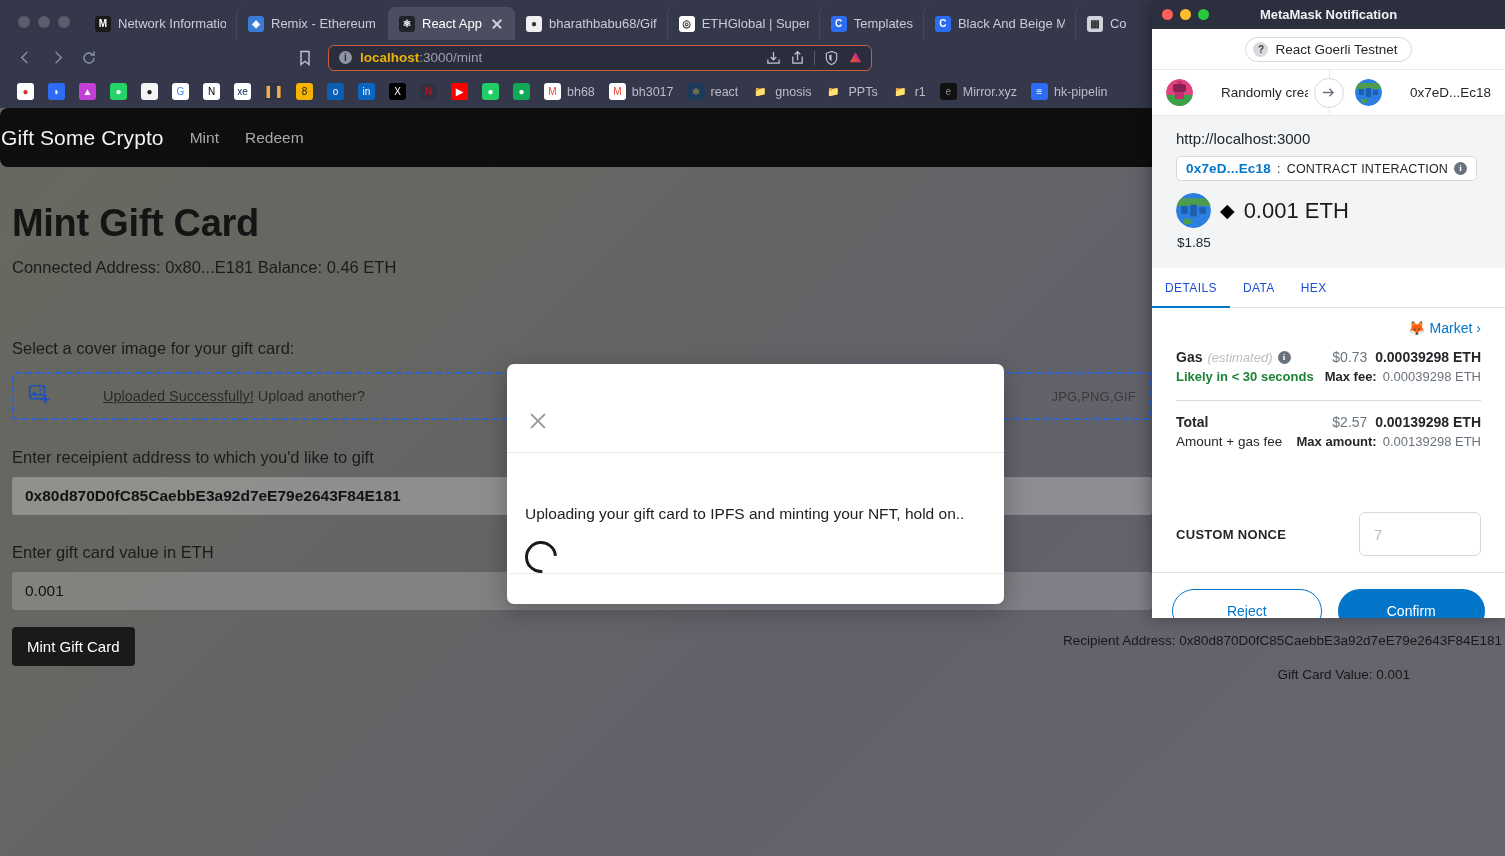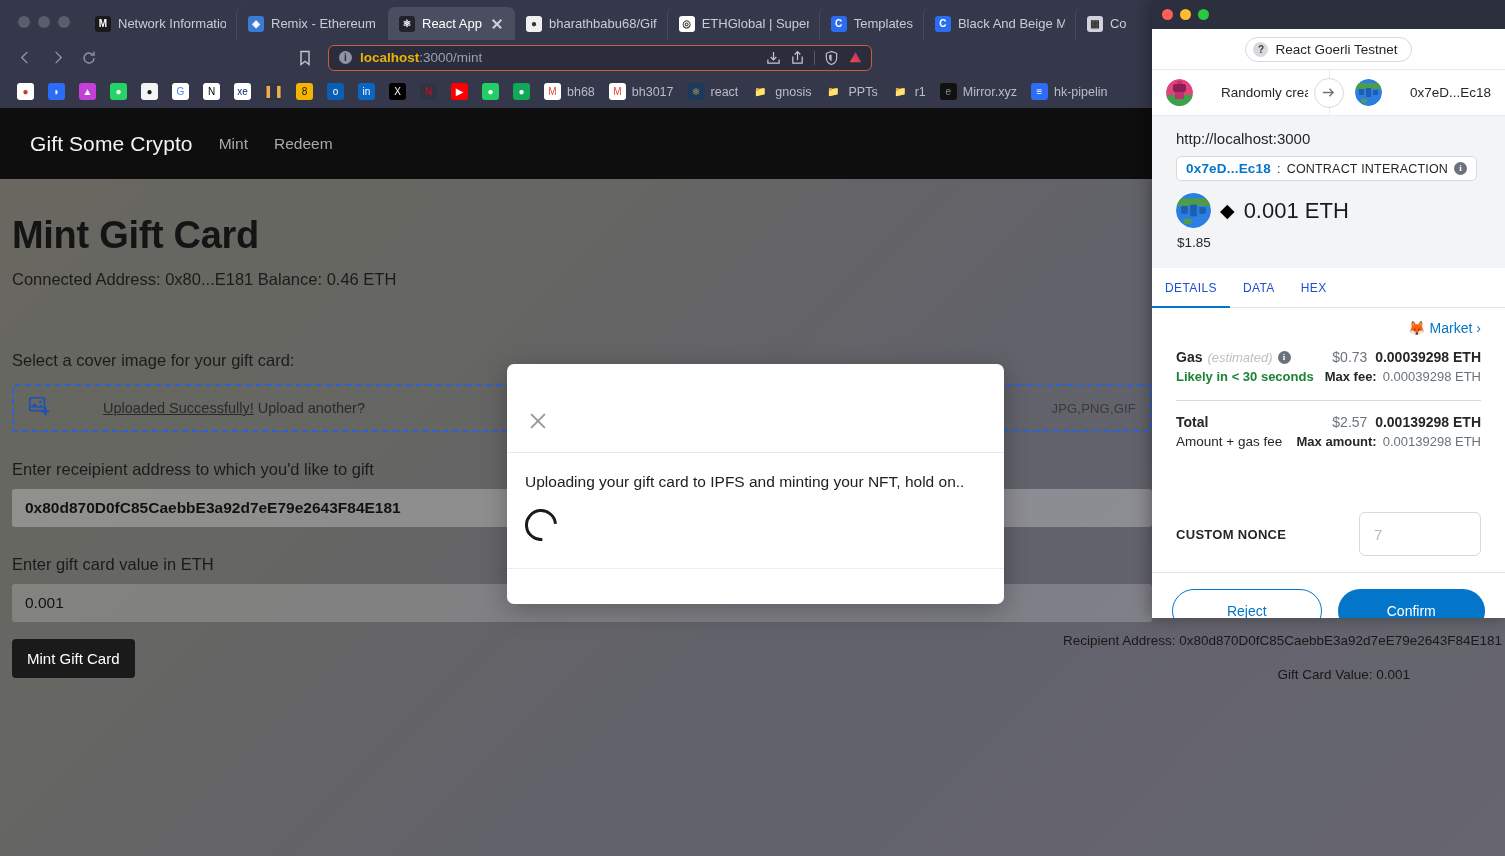--- a/index.html
+++ b/index.html
@@ -139,24 +139,25 @@
     position: absolute; top: 108px; left: 0; right: 0; bottom: 0;
     background:
       linear-gradient(135deg, #8e8d7e 0%, #8a8a83 28%, #84848f 60%, #8b8a95 100%);
     overflow: hidden;
   }
   
   .veil { position: absolute; inset: 0; background: rgba(20,20,25,.30); }
 
   .navbar {
     position: relative;
-    height: 71px; background: #0e0e0e;
+    height: 59px; background: #0e0e0e;
     display: flex; align-items: center; gap: 26px;
-    padding: 0 30px;
+    padding: 0 1px;
     z-index: 2;
+    border-radius: 8px;
   }
   .brand { color: #f3f3f3; font-size: 21px; font-weight: 500; letter-spacing: .1px; }
   .navlink { color: #a9a9a9; font-size: 15.5px; }
 
   .content { position: relative; z-index: 2; padding: 0 12px; }
   .h1 {
     font-size: 38px; font-weight: bold; color: #141414;
     margin-top: 35px; letter-spacing: -.3px;
   }
   .subline { font-size: 16.5px; color: #1b1b1b; margin-top: 13px; }
@@ -224,21 +225,21 @@
     width: 26px; height: 26px; position: relative; margin-top: 22px;
     flex: 0 0 26px;
   }
   .modal-x::before, .modal-x::after {
     content: ""; position: absolute; left: 3px; top: 12px;
     width: 20px; height: 2px; background: #9a9a9a; border-radius: 1px;
   }
   .modal-x::before { transform: rotate(45deg); }
   .modal-x::after  { transform: rotate(-45deg); }
   .modal-body { padding: 20px 18px 0 18px; flex: 1; }
-  .modal-msg { font-size: 15.5px; color: #212121; }
+  .modal-msg { font-size: 15.5px; color: #212121; margin-top: 32px; }
   .spinner {
     margin-top: 18px; width: 32px; height: 32px;
     border: 3.4px solid transparent;
     border-top-color: #1b1b1b;
     border-left-color: #1b1b1b;
     border-bottom-color: #1b1b1b;
     border-radius: 50%;
     transform: rotate(40deg);
   }
   .modal-foot { height: 36px; border-top: 1px solid #ececec; }
@@ -635,20 +636,21 @@
 
 </div>
 
 <div class="mm">
   <div class="mm-title">
     <div class="mm-dots">
       <span class="mm-dot" style="background:#ff5f57"></span>
       <span class="mm-dot" style="background:#febc2e"></span>
       <span class="mm-dot" style="background:#28c840"></span>
     </div>
+    <div class="mm-title-text">MetaMask Notification</div>
   </div>
 
   <div class="mm-netrow">
     <div class="mm-netpill">
       <span class="mm-q">?</span>
       <span>React Goerli Testnet</span>
     </div>
   </div>
 
   <div class="mm-accts">

